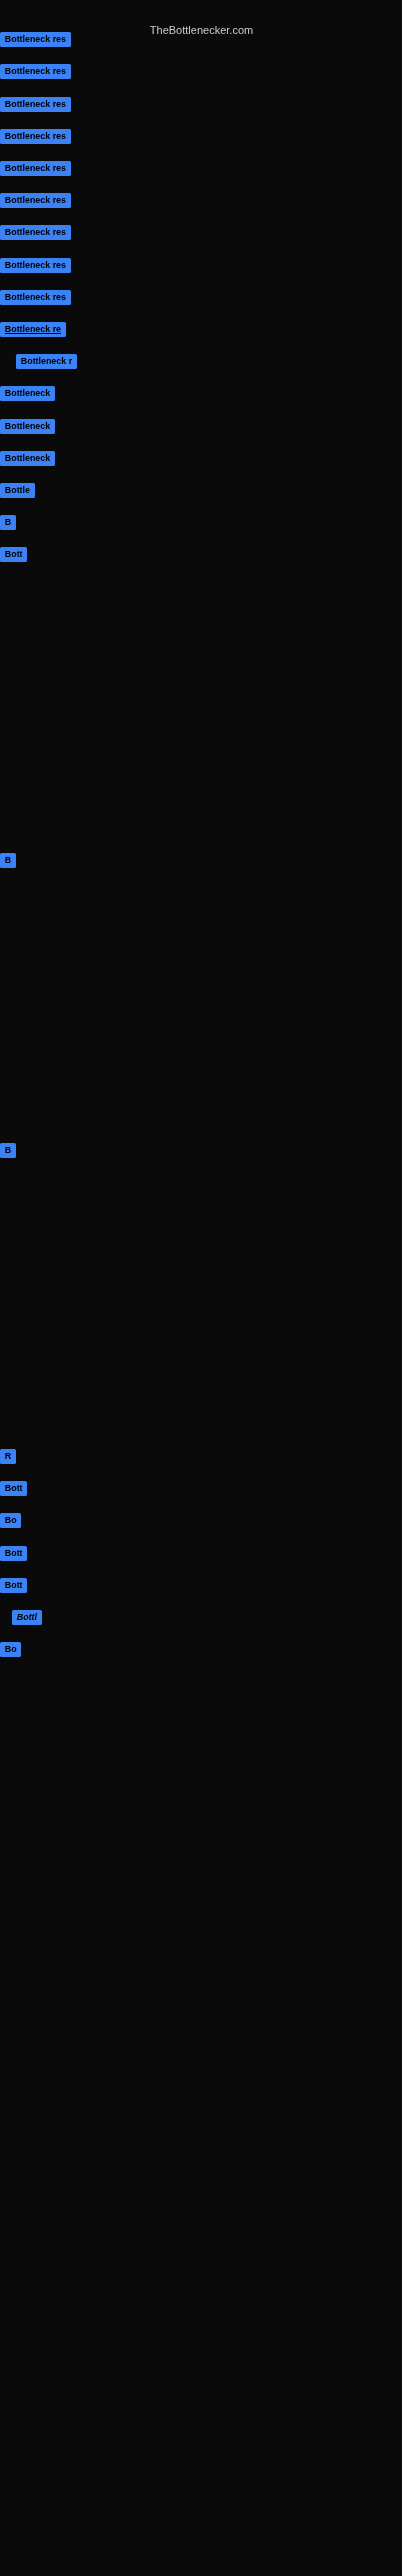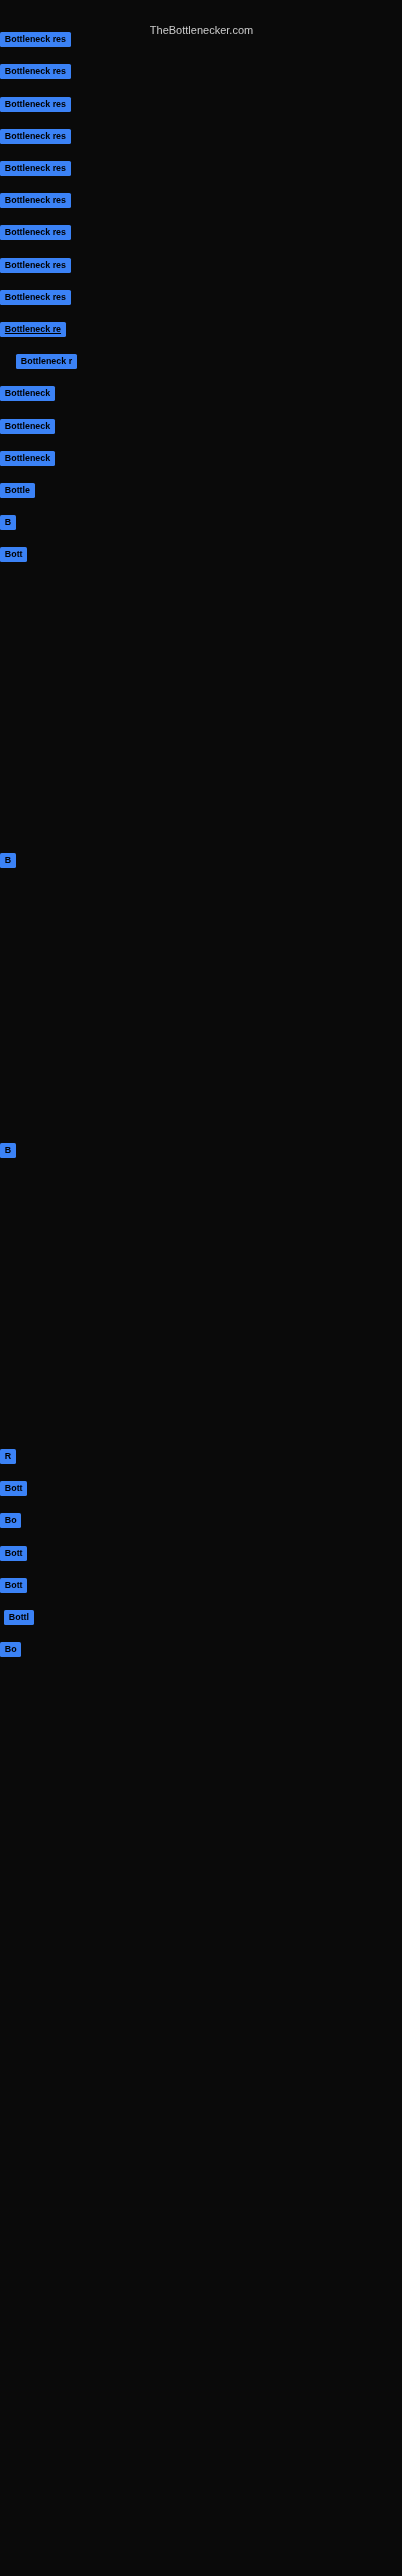--- a/index.html
+++ b/index.html
@@ -59,15 +59,15 @@
 <div class="badge" style="top: 483px; left: 0px;">Bottle</div>
 <div class="badge" style="top: 515px; left: 0px;">B</div>
 <div class="badge" style="top: 547px; left: 0px;">Bott</div>
 <div class="badge" style="top: 853px; left: 0px;">B</div>
 <div class="badge" style="top: 1143px; left: 0px;">B</div>
 <div class="badge" style="top: 1449px; left: 0px;">R</div>
 <div class="badge" style="top: 1481px; left: 0px;">Bott</div>
 <div class="badge" style="top: 1513px; left: 0px;">Bo</div>
 <div class="badge" style="top: 1546px; left: 0px;">Bott</div>
 <div class="badge" style="top: 1578px; left: 0px;">Bott</div>
-<div class="badge" style="top: 1610px; left: 4px;">Bottl</div>
+<div class="badge" style="top: 1610px; left: 12px; font-style: italic;">Bottl</div>
 <div class="badge" style="top: 1642px; left: 0px;">Bo</div>
 
 
 </body></html>

